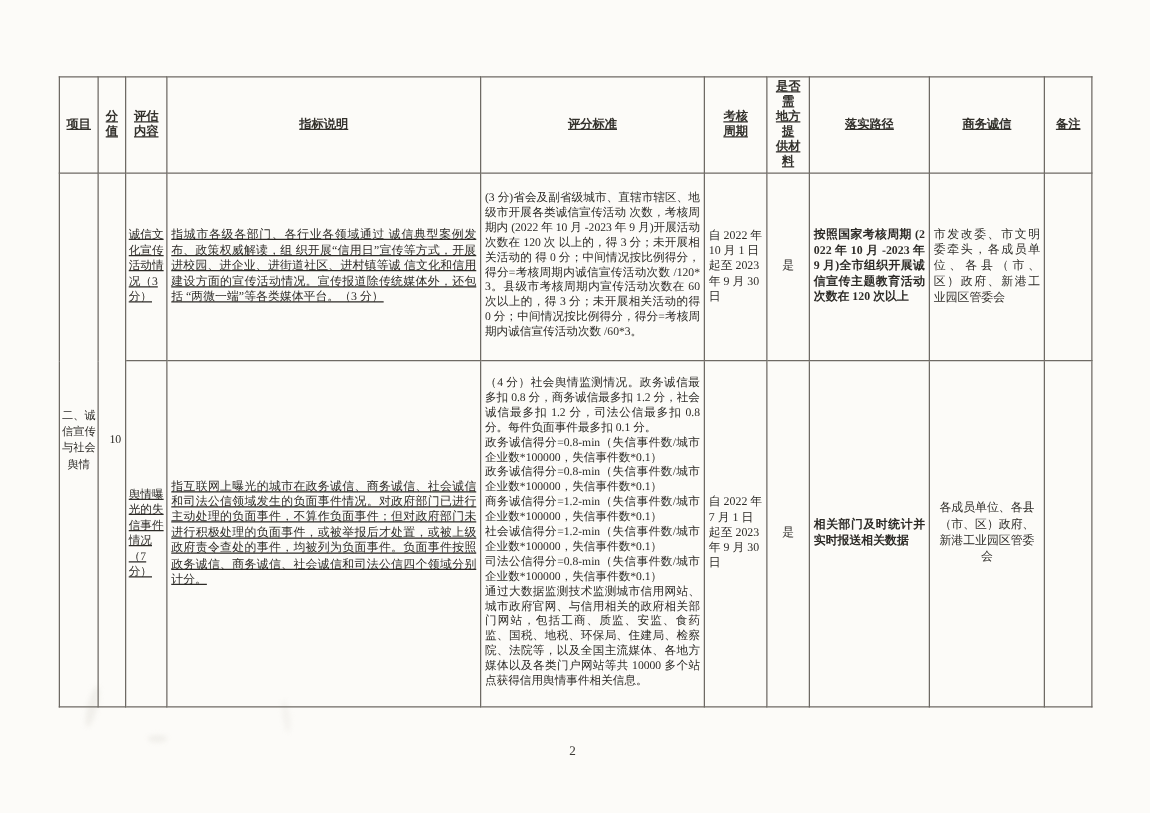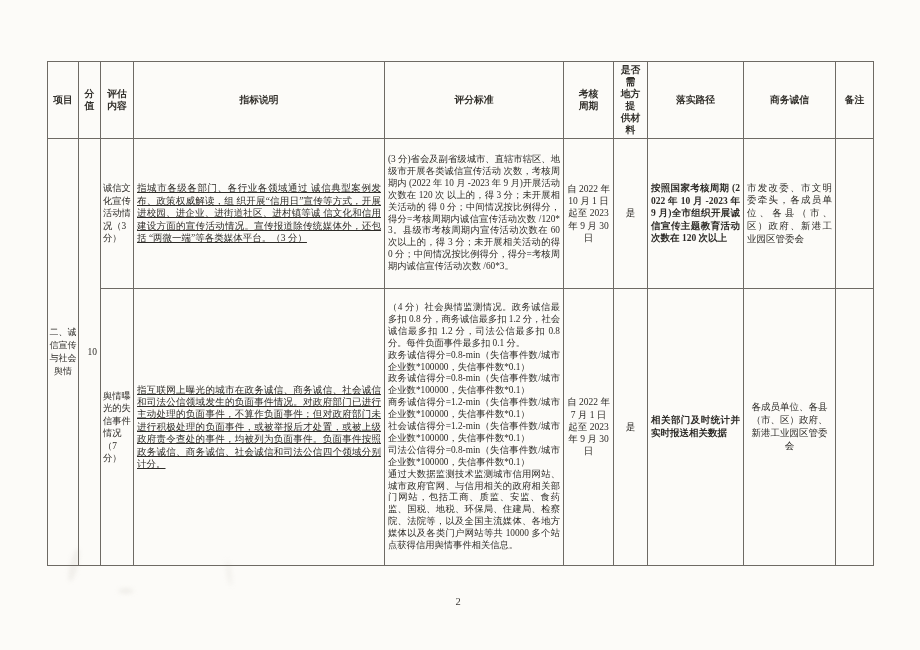--- a/index.html
+++ b/index.html
@@ -38,29 +38,30 @@
     font-weight:normal;
     word-break:break-all;
   }
   th{
     text-align:center;
     font-weight:bold;
     font-size:9.8px;
     line-height:12px;
     height:34px;
     color:#33312c;
+    text-decoration:underline;
   }
   tr.r1{height:150px;}
   tr.r2{height:277px;}
   td.c-project{ text-align:center; padding:1px; font-size:9px; line-height:13px; }
   td.c-score{ text-align:right;margin-left:28px; }
-  td.c-content{ text-align:left; padding:2px; font-size:9.3px; line-height:12.5px; }
+  td.c-content{ text-align:left; padding:2px; font-size:9.3px; line-height:12.5px;text-decoration:underline; }
   td.c-indicator{ text-align:justify; text-justify:inter-ideograph; line-height:12.4px;text-decoration:underline; }
   td.c-standard{ text-align:justify; font-size:9.3px; line-height:11.9px; padding:1px 3px; }
-  td.c-period{ text-align:center; }
+  td.c-period{ text-align:left; }
   td.c-material{ text-align:center; }
   td.c-path{ text-align:justify; line-height:12.6px;font-weight:bold; }
   td.c-unit{ text-align:center; line-height:12.8px; }
   td.c-unit.left{ text-align:justify; }
   td.c-note{}
   .page-number{
     position:absolute;left:448px;top:596px;width:20px;
     text-align:center;font-size:10.5px;color:#3c3a36;
   }
 </style>

